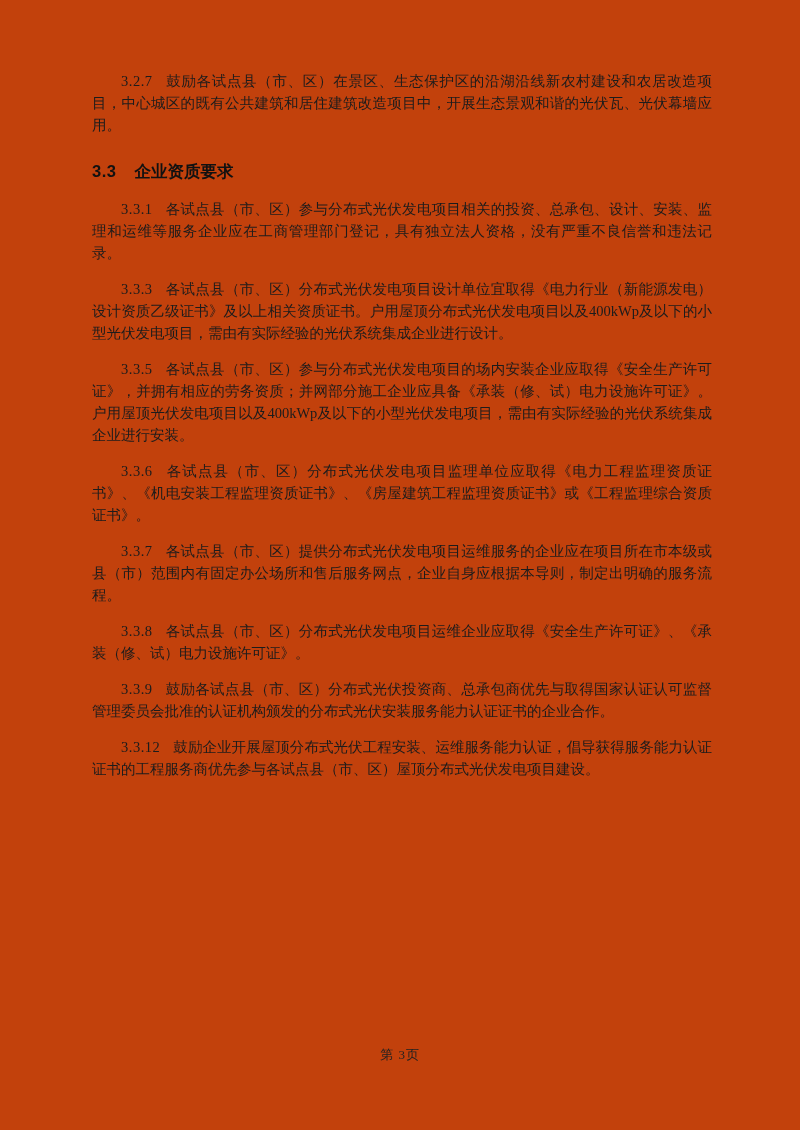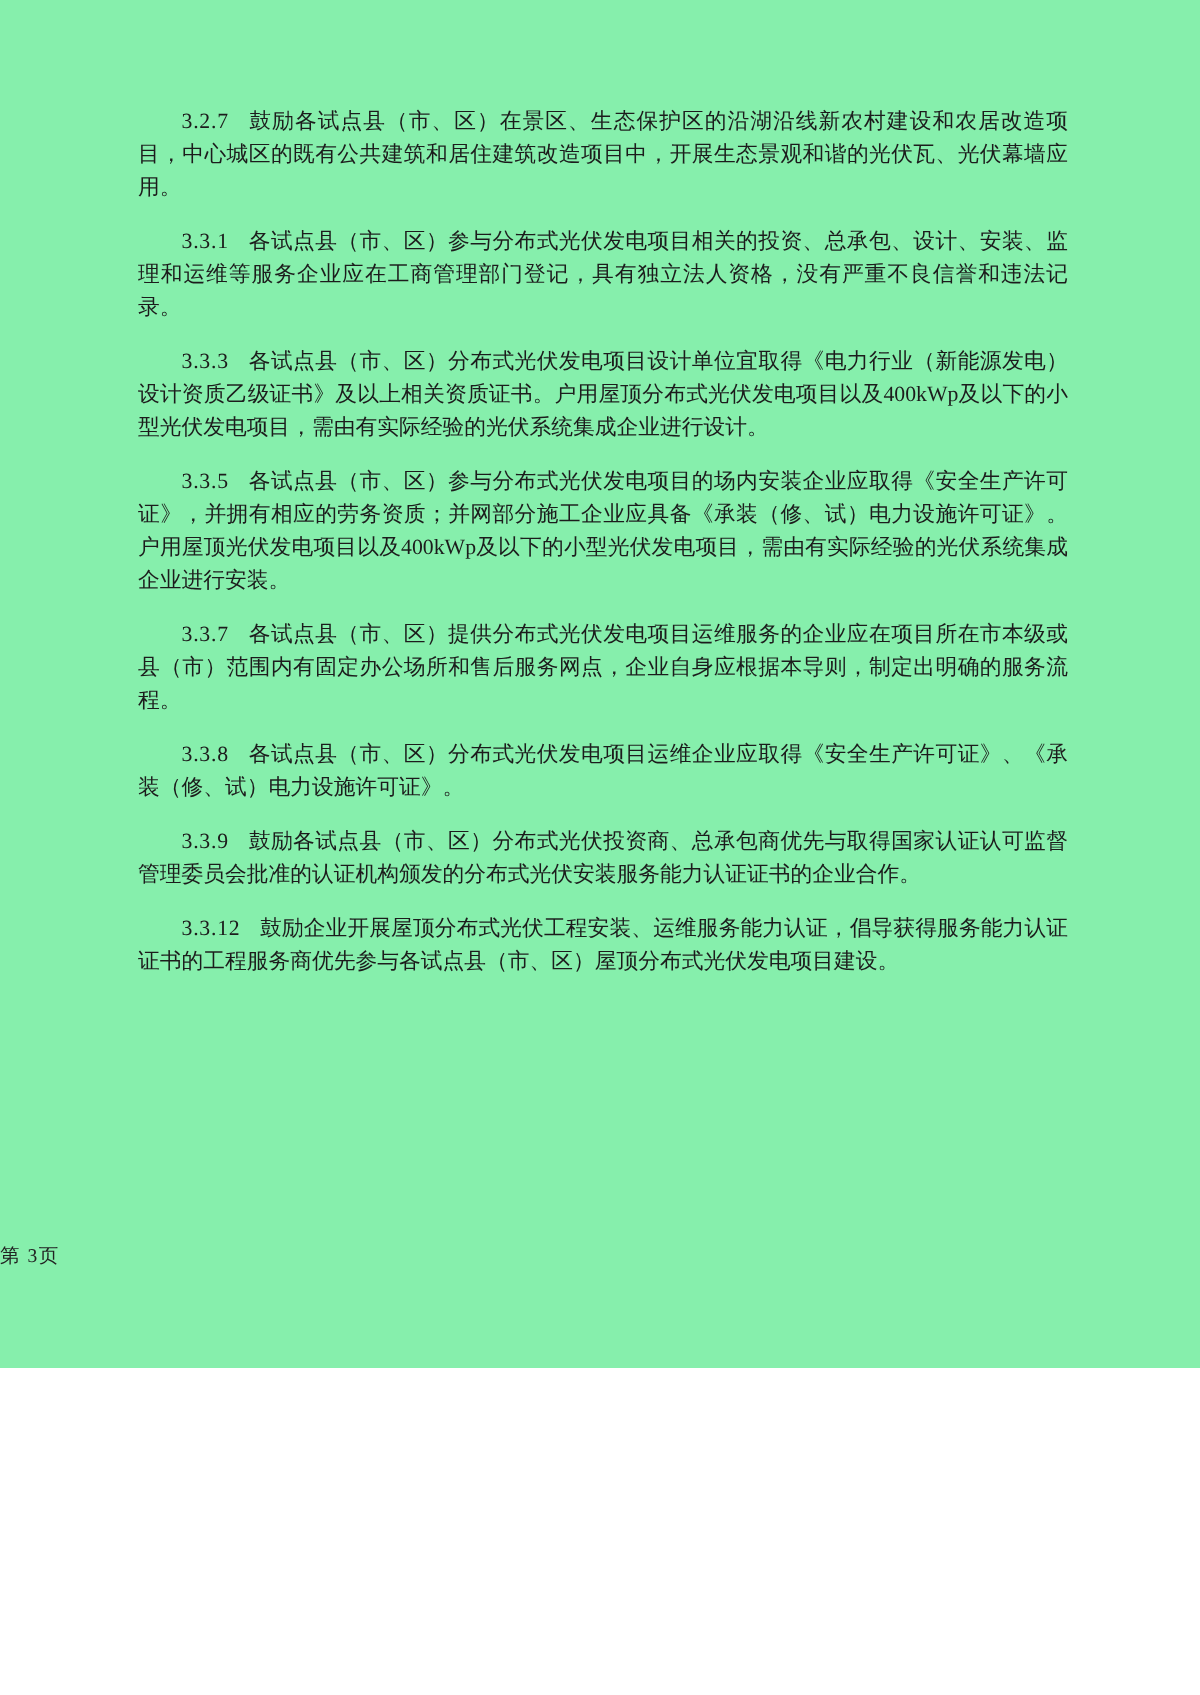--- a/index.html
+++ b/index.html
@@ -1,21 +1,21 @@
 <!DOCTYPE html>
 <html><head>
 <meta charset="utf-8">
 <style>
   html, body { margin: 0; padding: 0; background: #ffffff; }
   .page {
     position: relative;
     width: 800px;
-    height: 912px;
+    height: 1130px;
     margin: 0 auto;
-    background: #86efac;
+    background: #c2410c;
     overflow: hidden;
     font-family: "Liberation Serif", "DejaVu Serif", serif;
     color: #1c1c1c;
   }
   .content {
     position: absolute;
     left: 92px;
     right: 88px;
     top: 70px;
     font-size: 14.5px;
@@ -41,34 +41,36 @@
   }
   .heading-num {
     margin-right: 1.1em;
     letter-spacing: 0.5px;
   }
   .footer {
     position: absolute;
     left: 0;
     right: 0;
     bottom: 66px;
-    text-align: left;
+    text-align: center;
     font-size: 13px;
     color: #222222;
     letter-spacing: 1px;
   }
 </style>
 </head>
 <body>
 
 <div class="page">
   <div class="content">
       <p class="para"><span class="clause-num">3.2.7</span><span class="clause-text">鼓励各试点县（市、区）在景区、生态保护区的沿湖沿线新农村建设和农居改造项目，中心城区的既有公共建筑和居住建筑改造项目中，开展生态景观和谐的光伏瓦、光伏幕墙应用。</span></p>
+      <h2 class="heading"><span class="heading-num">3.3</span><span class="heading-title">企业资质要求</span></h2>
       <p class="para"><span class="clause-num">3.3.1</span><span class="clause-text">各试点县（市、区）参与分布式光伏发电项目相关的投资、总承包、设计、安装、监理和运维等服务企业应在工商管理部门登记，具有独立法人资格，没有严重不良信誉和违法记录。</span></p>
       <p class="para"><span class="clause-num">3.3.3</span><span class="clause-text">各试点县（市、区）分布式光伏发电项目设计单位宜取得《电力行业（新能源发电）设计资质乙级证书》及以上相关资质证书。户用屋顶分布式光伏发电项目以及400kWp及以下的小型光伏发电项目，需由有实际经验的光伏系统集成企业进行设计。</span></p>
       <p class="para"><span class="clause-num">3.3.5</span><span class="clause-text">各试点县（市、区）参与分布式光伏发电项目的场内安装企业应取得《安全生产许可证》，并拥有相应的劳务资质；并网部分施工企业应具备《承装（修、试）电力设施许可证》。户用屋顶光伏发电项目以及400kWp及以下的小型光伏发电项目，需由有实际经验的光伏系统集成企业进行安装。</span></p>
+      <p class="para"><span class="clause-num">3.3.6</span><span class="clause-text">各试点县（市、区）分布式光伏发电项目监理单位应取得《电力工程监理资质证书》、《机电安装工程监理资质证书》、《房屋建筑工程监理资质证书》或《工程监理综合资质证书》。</span></p>
       <p class="para"><span class="clause-num">3.3.7</span><span class="clause-text">各试点县（市、区）提供分布式光伏发电项目运维服务的企业应在项目所在市本级或县（市）范围内有固定办公场所和售后服务网点，企业自身应根据本导则，制定出明确的服务流程。</span></p>
       <p class="para"><span class="clause-num">3.3.8</span><span class="clause-text">各试点县（市、区）分布式光伏发电项目运维企业应取得《安全生产许可证》、《承装（修、试）电力设施许可证》。</span></p>
       <p class="para"><span class="clause-num">3.3.9</span><span class="clause-text">鼓励各试点县（市、区）分布式光伏投资商、总承包商优先与取得国家认证认可监督管理委员会批准的认证机构颁发的分布式光伏安装服务能力认证证书的企业合作。</span></p>
       <p class="para"><span class="clause-num">3.3.12</span><span class="clause-text">鼓励企业开展屋顶分布式光伏工程安装、运维服务能力认证，倡导获得服务能力认证证书的工程服务商优先参与各试点县（市、区）屋顶分布式光伏发电项目建设。</span></p>
     </div>
   <div class="footer">第 3页</div>
 </div>
 
 </body></html>

